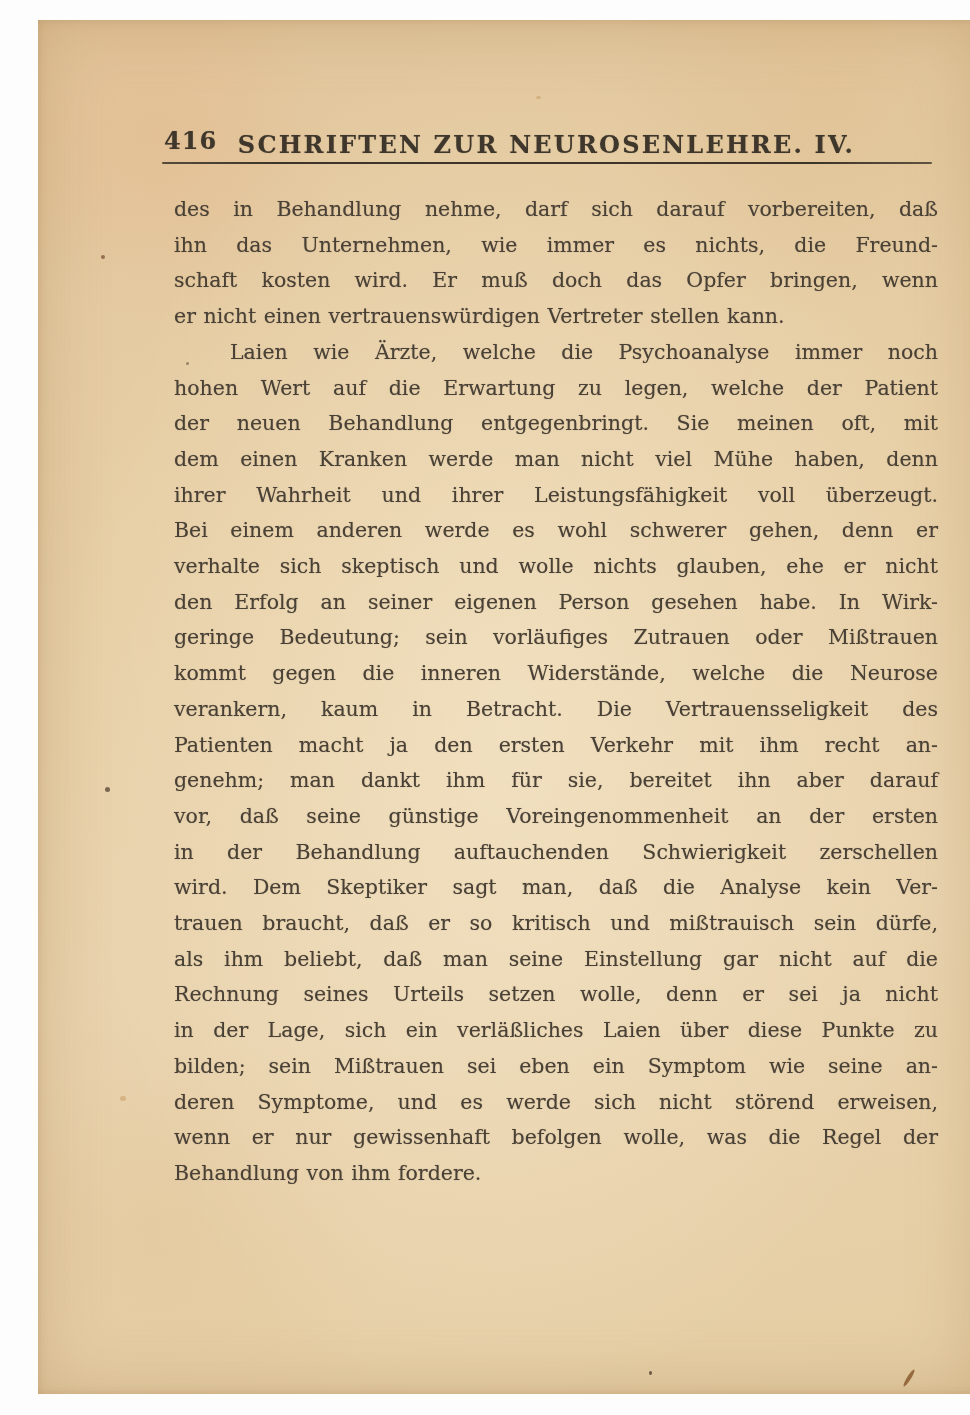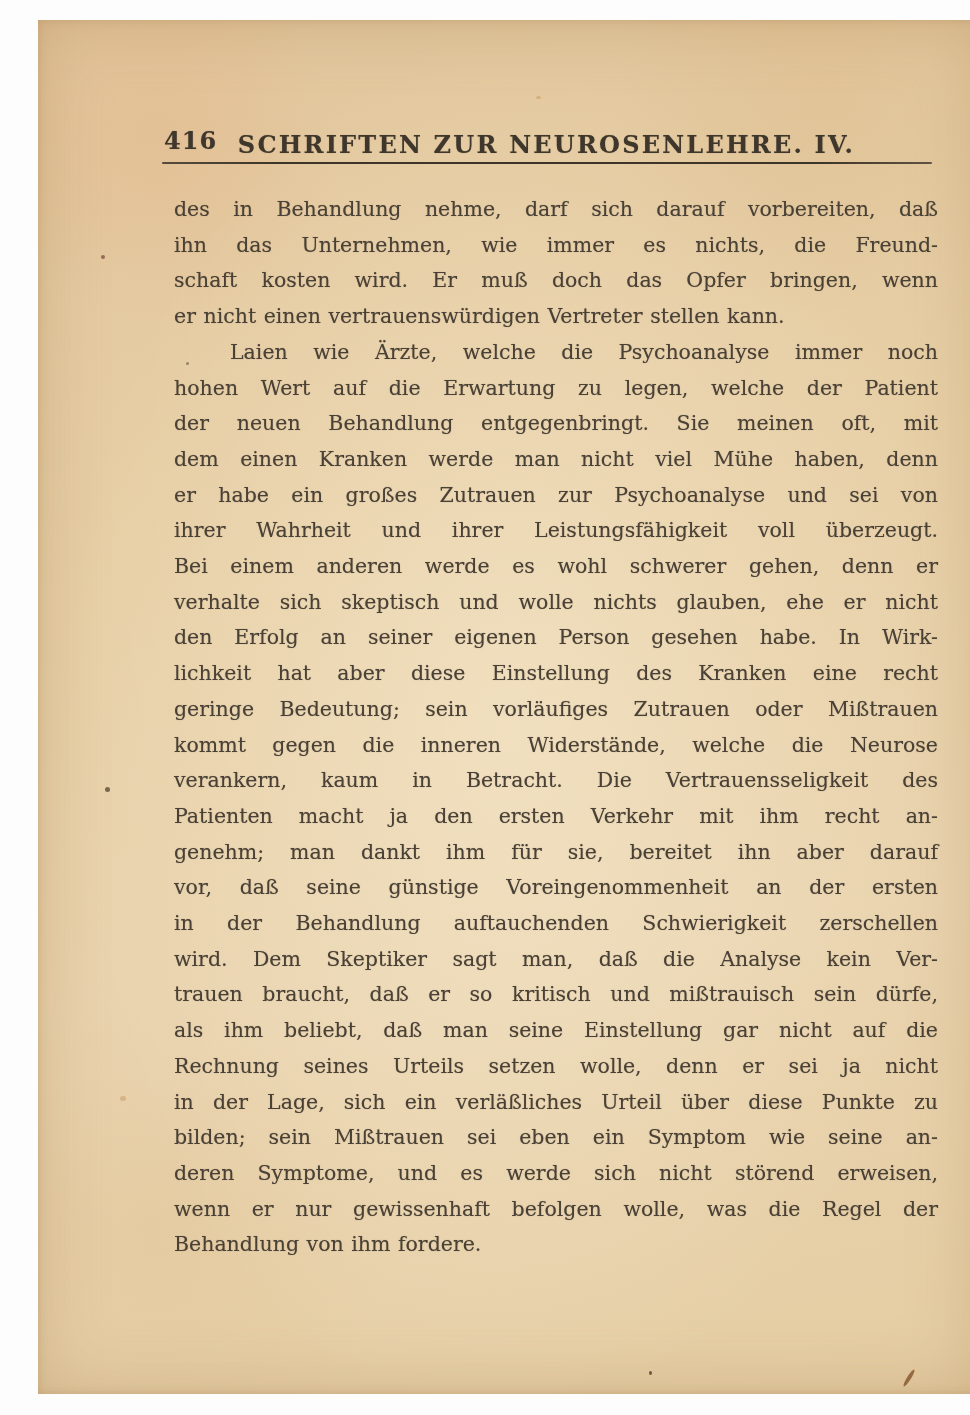--- a/index.html
+++ b/index.html
@@ -111,38 +111,36 @@
     <div class="head-rule"></div>
     <div class="text-block">
         <div class="line">des in Behandlung nehme, darf sich darauf vorbereiten, daß</div>
         <div class="line">ihn das Unternehmen, wie immer es nichts, die Freund-</div>
         <div class="line">schaft kosten wird. Er muß doch das Opfer bringen, wenn</div>
         <div class="line last">er nicht einen vertrauenswürdigen Vertreter stellen kann.</div>
         <div class="line indent">Laien wie Ärzte, welche die Psychoanalyse immer noch</div>
         <div class="line">hohen Wert auf die Erwartung zu legen, welche der Patient</div>
         <div class="line">der neuen Behandlung entgegenbringt. Sie meinen oft, mit</div>
         <div class="line">dem einen Kranken werde man nicht viel Mühe haben, denn</div>
-        <div class="line">er habe ein großes Zutrauen zur Psychoanalyse und sei von</div>
         <div class="line">ihrer Wahrheit und ihrer Leistungsfähigkeit voll überzeugt.</div>
         <div class="line">Bei einem anderen werde es wohl schwerer gehen, denn er</div>
         <div class="line">verhalte sich skeptisch und wolle nichts glauben, ehe er nicht</div>
         <div class="line">den Erfolg an seiner eigenen Person gesehen habe. In Wirk-</div>
-        <div class="line">lichkeit hat aber diese Einstellung des Kranken eine recht</div>
         <div class="line">geringe Bedeutung; sein vorläufiges Zutrauen oder Mißtrauen</div>
         <div class="line">kommt gegen die inneren Widerstände, welche die Neurose</div>
         <div class="line">verankern, kaum in Betracht. Die Vertrauensseligkeit des</div>
         <div class="line">Patienten macht ja den ersten Verkehr mit ihm recht an-</div>
         <div class="line">genehm; man dankt ihm für sie, bereitet ihn aber darauf</div>
         <div class="line">vor, daß seine günstige Voreingenommenheit an der ersten</div>
         <div class="line">in der Behandlung auftauchenden Schwierigkeit zerschellen</div>
         <div class="line">wird. Dem Skeptiker sagt man, daß die Analyse kein Ver-</div>
         <div class="line">trauen braucht, daß er so kritisch und mißtrauisch sein dürfe,</div>
         <div class="line">als ihm beliebt, daß man seine Einstellung gar nicht auf die</div>
         <div class="line">Rechnung seines Urteils setzen wolle, denn er sei ja nicht</div>
-        <div class="line">in der Lage, sich ein verläßliches Urteil über diese Punkte zu</div>
+        <div class="line">in der Lage, sich ein verläßliches Laien über diese Punkte zu</div>
         <div class="line">bilden; sein Mißtrauen sei eben ein Symptom wie seine an-</div>
         <div class="line">deren Symptome, und es werde sich nicht störend erweisen,</div>
         <div class="line">wenn er nur gewissenhaft befolgen wolle, was die Regel der</div>
         <div class="line last">Behandlung von ihm fordere.</div>
       </div>
   </div>
 <div class="speck" style="left: 101px; top: 255px; width: 4px; height: 4px; background: rgb(124, 79, 60); opacity: 0.75; transform: rotate(0deg);"></div>
     <div class="speck" style="left: 105px; top: 787px; width: 5px; height: 5px; background: rgb(93, 76, 58); opacity: 0.8; transform: rotate(0deg);"></div>
     <div class="speck" style="left: 186px; top: 362px; width: 3px; height: 3px; background: rgb(109, 91, 69); opacity: 0.65; transform: rotate(0deg);"></div>
     <div class="speck" style="left: 649px; top: 1371px; width: 3px; height: 4px; background: rgb(76, 60, 42); opacity: 0.8; transform: rotate(0deg);"></div>

